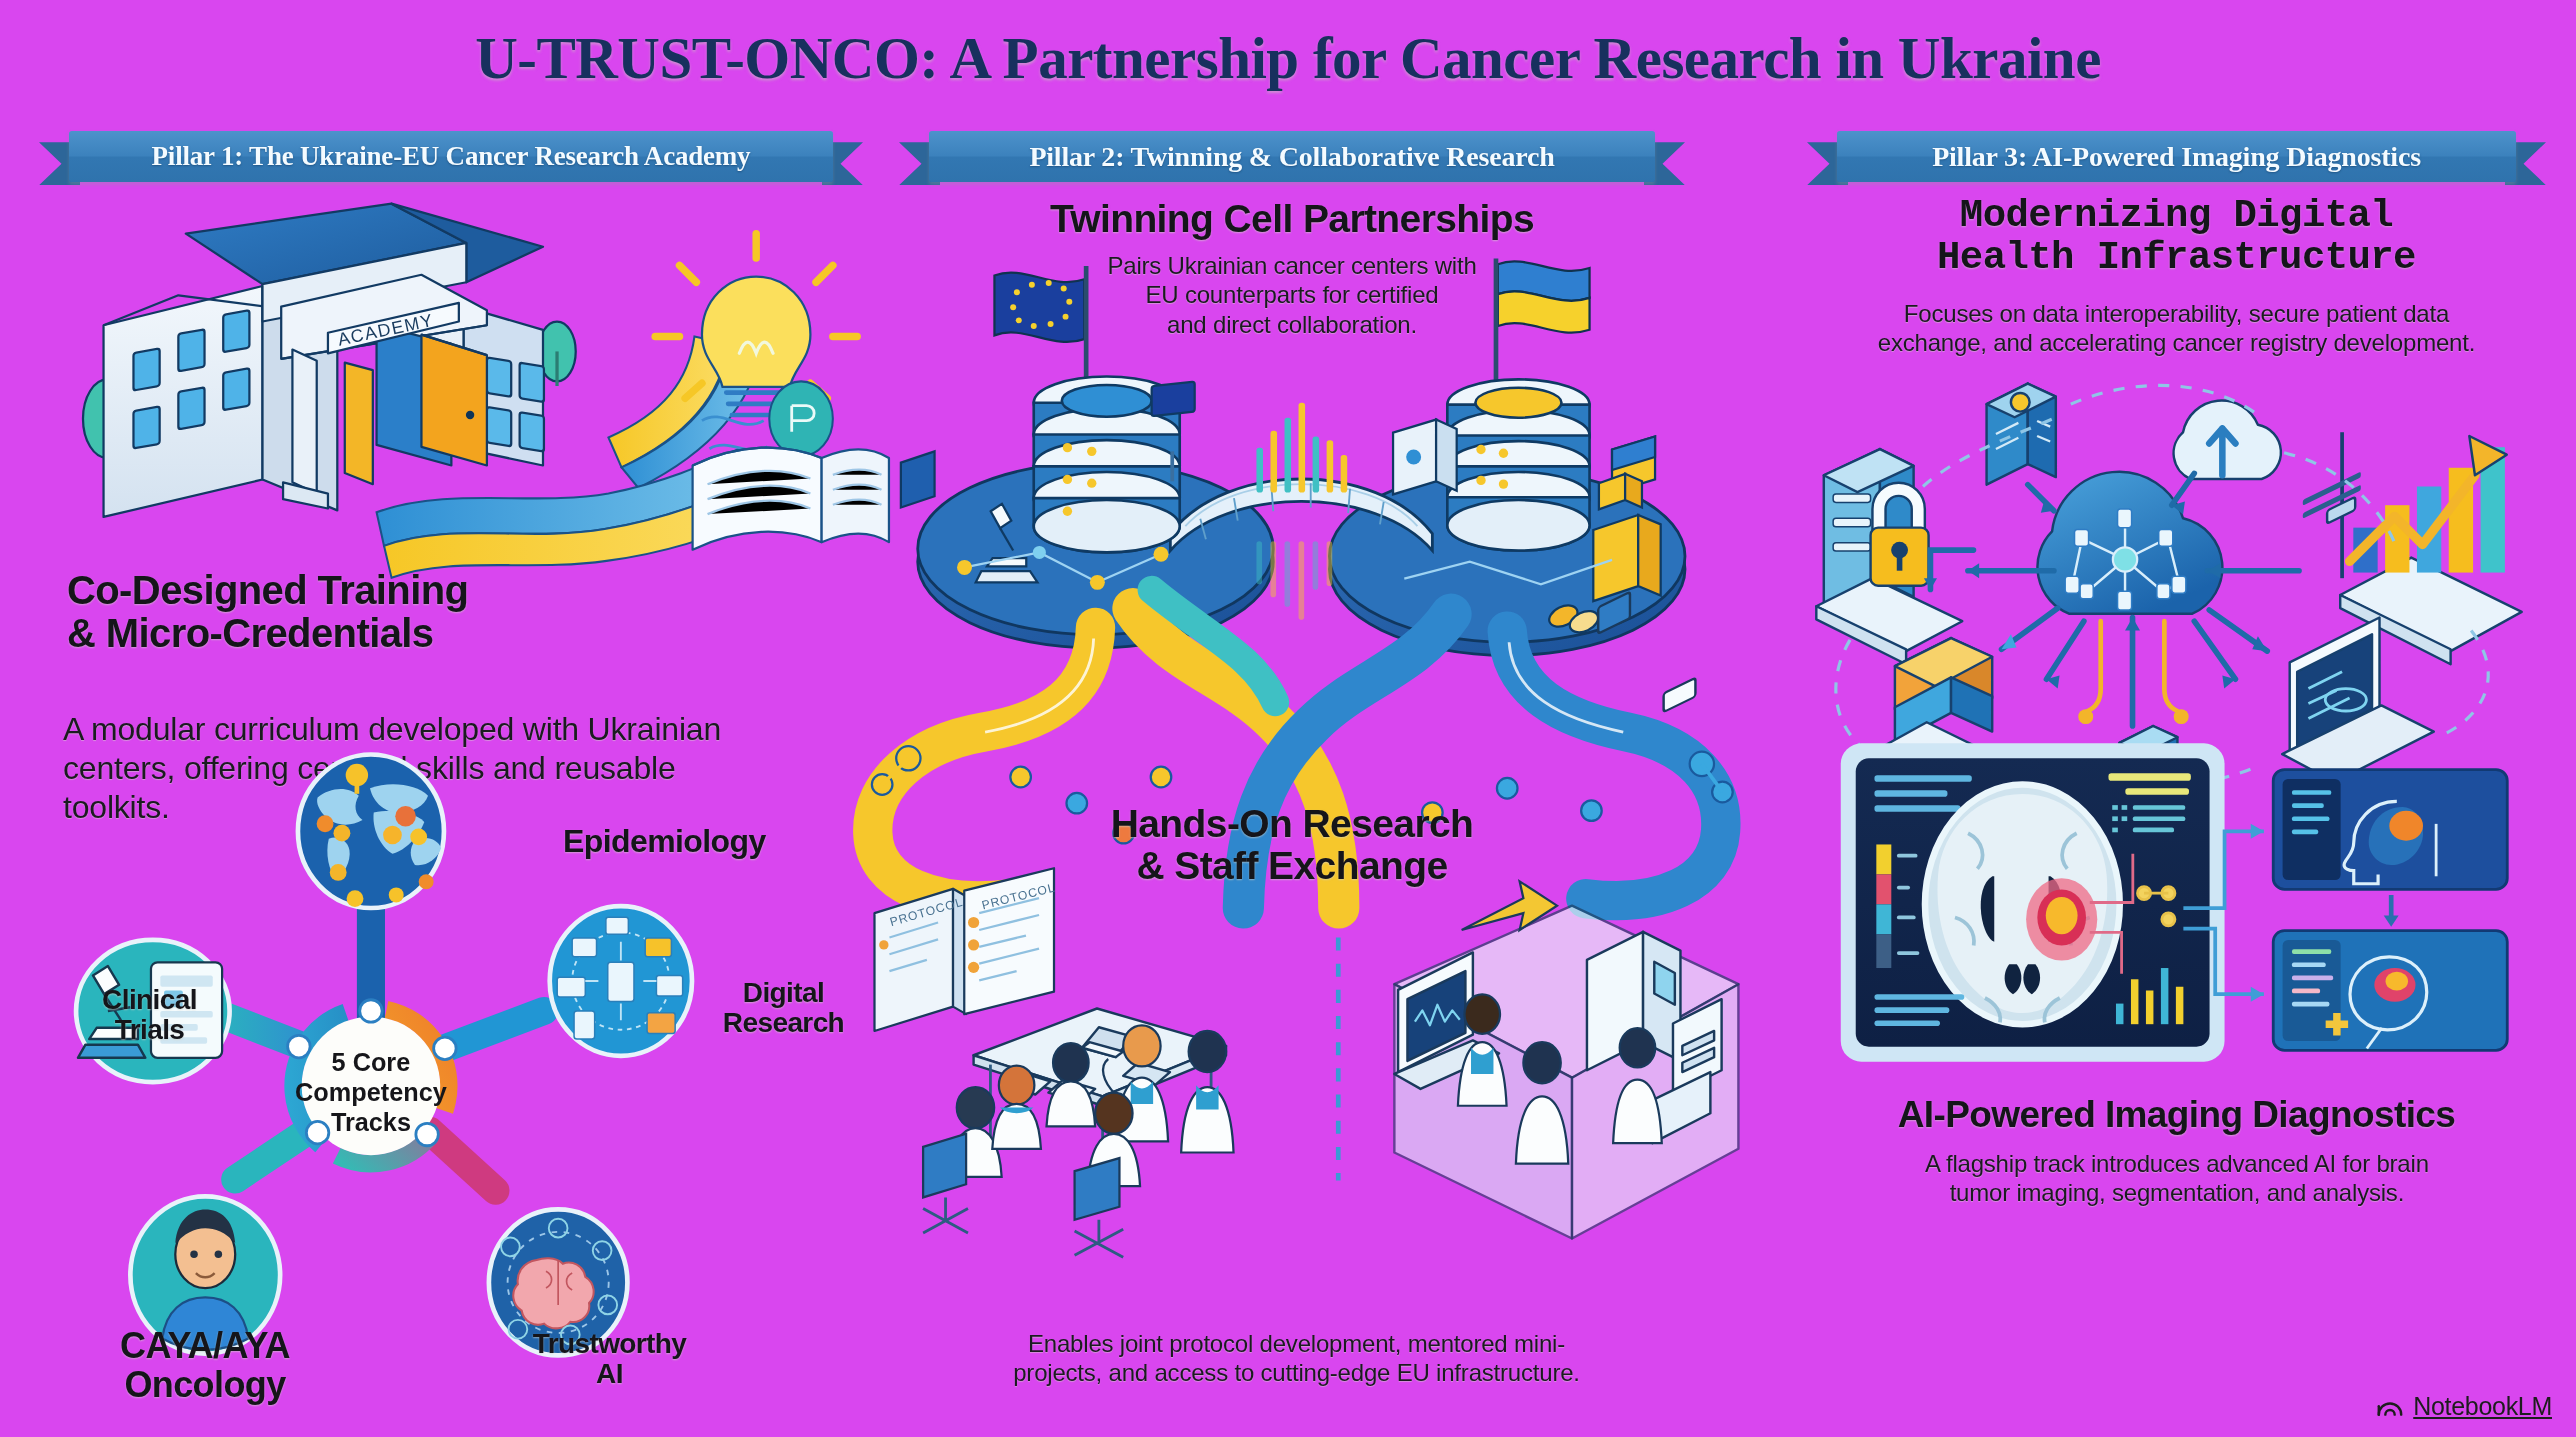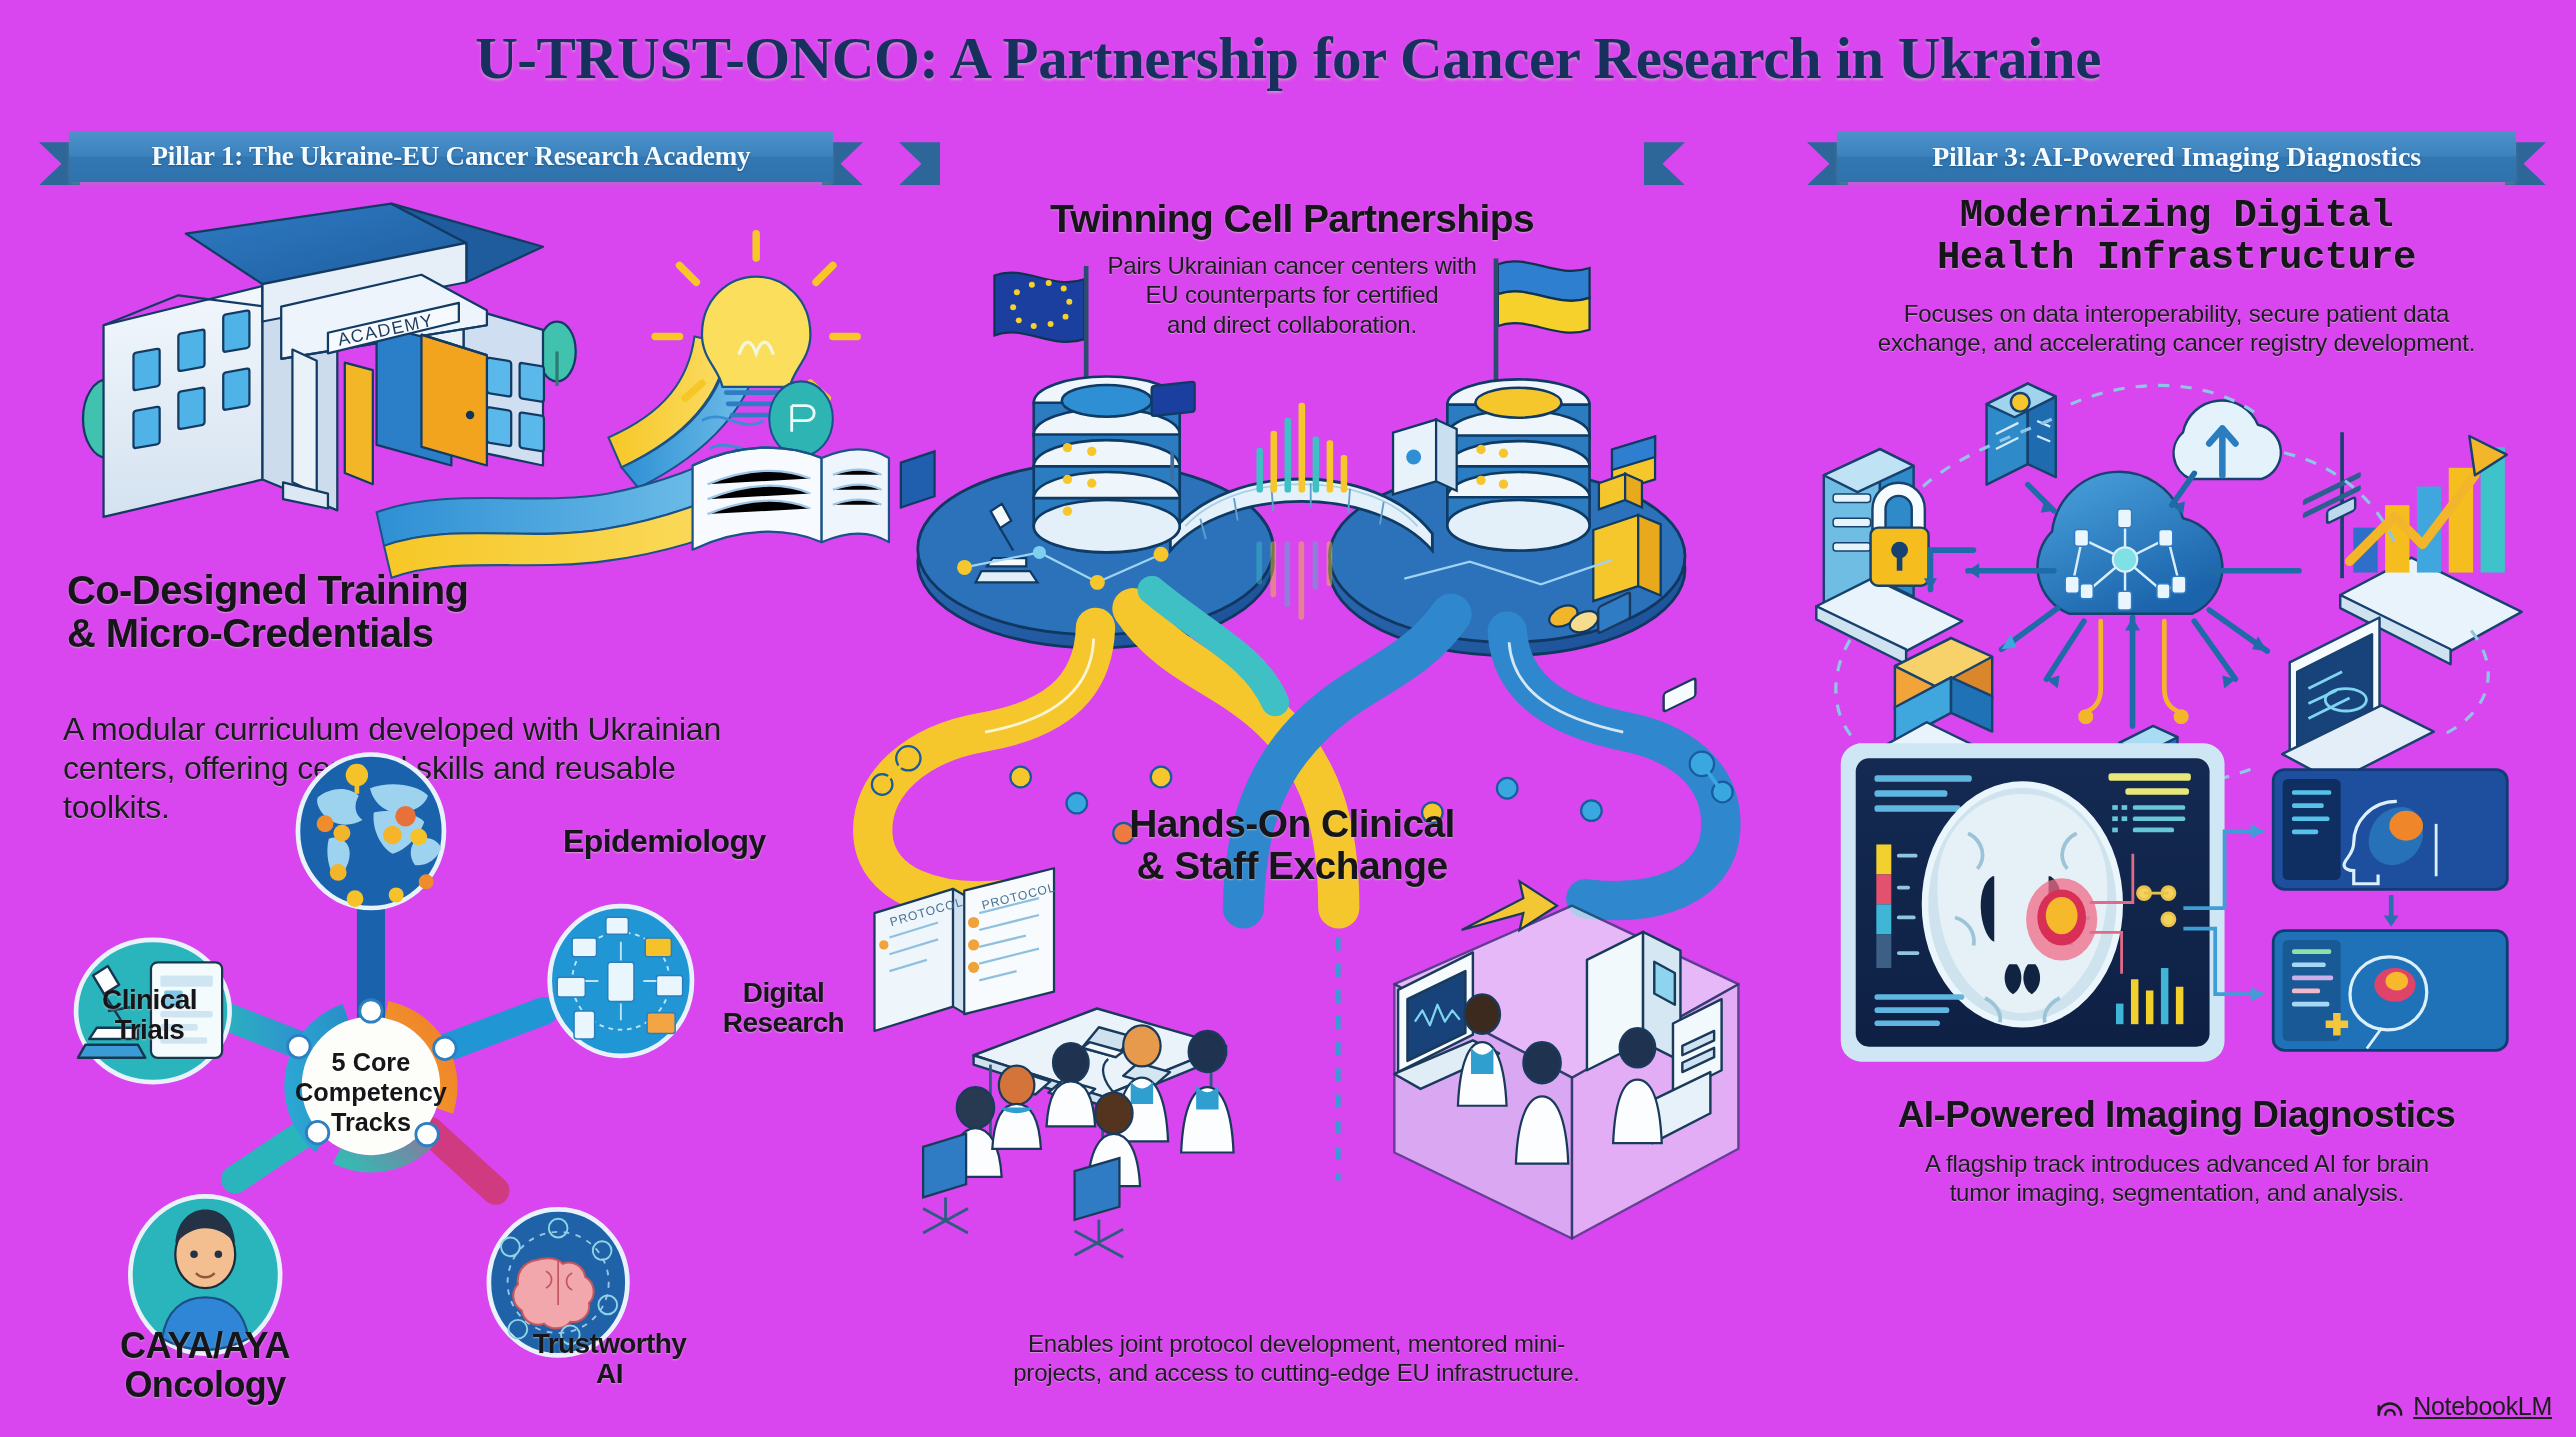--- a/index.html
+++ b/index.html
@@ -376,20 +376,23 @@
       <div>Clinical</div>
       <div>Trials</div>
     </div>
   </div>
 
   <div class="col" id="col2">
 
     <div class="ribbon">
       <div class="tail l"></div>
       <div class="tail r"></div>
+      <div class="band">
+        <span>Pillar 2: Twinning &amp; Collaborative Research</span>
+      </div>
     </div>
 
     <div class="blk htxt center" style="left:0; top:67px; width:786px; font-size:39px;">Twinning Cell Partnerships</div>
 
     <div class="blk btxt center" style="left:84px; top:120px; width:618px; font-size:24px;">
       <div>Pairs Ukrainian cancer centers with</div>
       <div>EU counterparts for certified</div>
       <div>and direct collaboration.</div>
     </div>
 
@@ -598,21 +601,21 @@
         <g stroke="#f6c72c" stroke-width="4" fill="none">
             <path d="M60 540 L32 568"></path>
           </g>
         <g stroke="#3aa8e0" stroke-width="4" fill="none">
             <path d="M908 546 L930 576"></path>
           </g>
       </svg>
     </div>
 
     <div class="blk htxt center" style="left:0; top:672px; width:786px; font-size:39px;">
-      <div>Hands-On Clinical</div>
+      <div>Hands-On Research</div>
       <div>&amp; Staff Exchange</div>
     </div>
 
     <div class="ill" style="left:-66px; top:741px;">
       <svg width="917" height="374" viewBox="0 0 980 400">
         <g stroke="#1a3a5c" stroke-width="2.4" stroke-linejoin="round">
 
           <path d="M44 44 l84 -26 l0 126 l-84 26 Z" fill="#eef5fb"></path>
           <path d="M128 18 l14 8 l0 126 l-14 -8 Z" fill="#cfe1f1"></path>
           <path d="M140 20 l96 -24 l0 132 l-96 24 Z" fill="#f7fbfe"></path>

